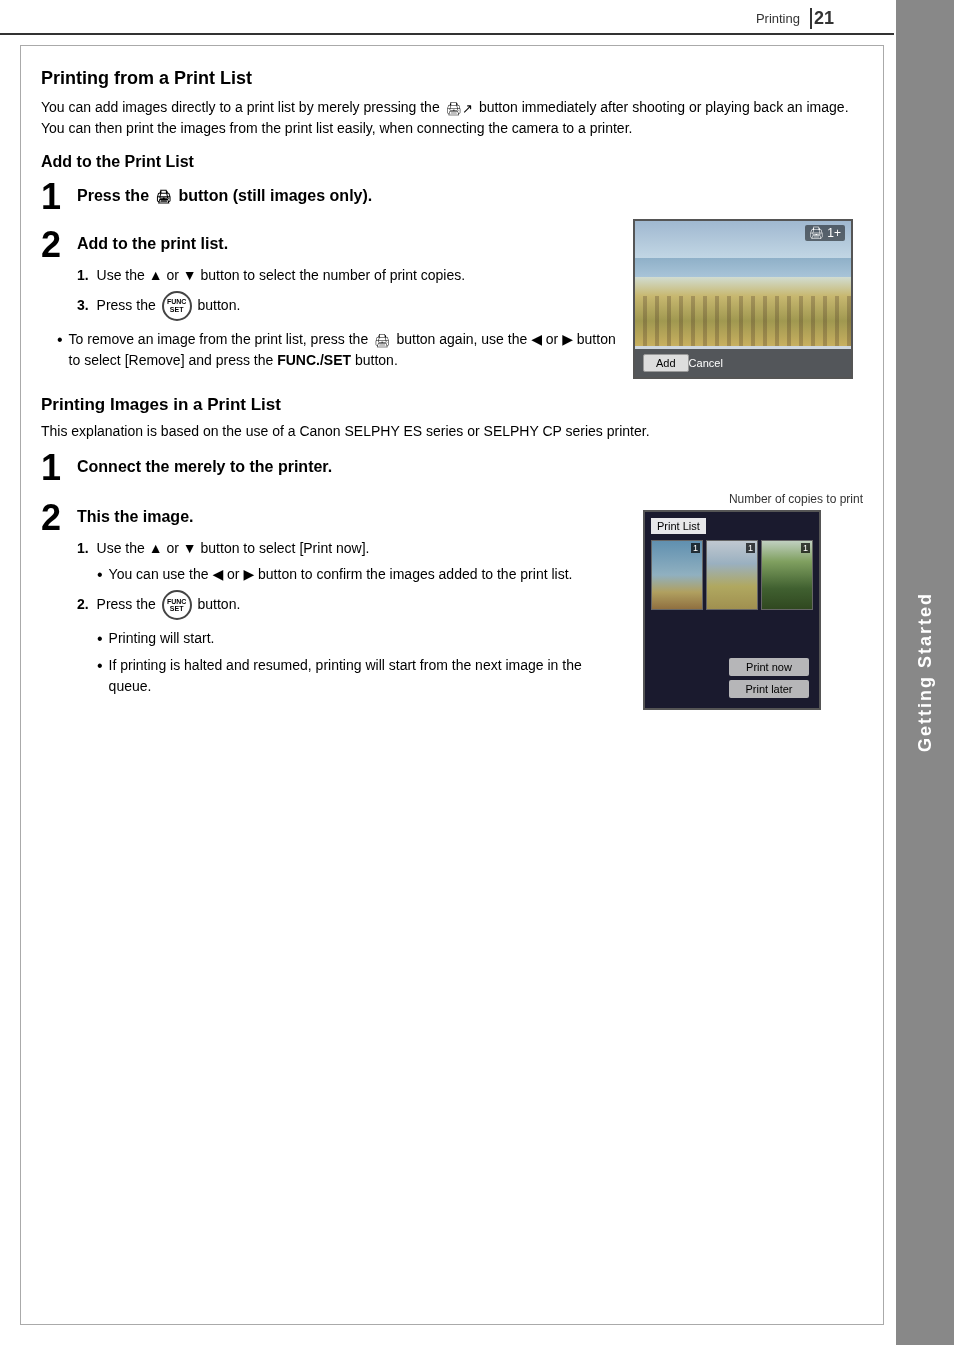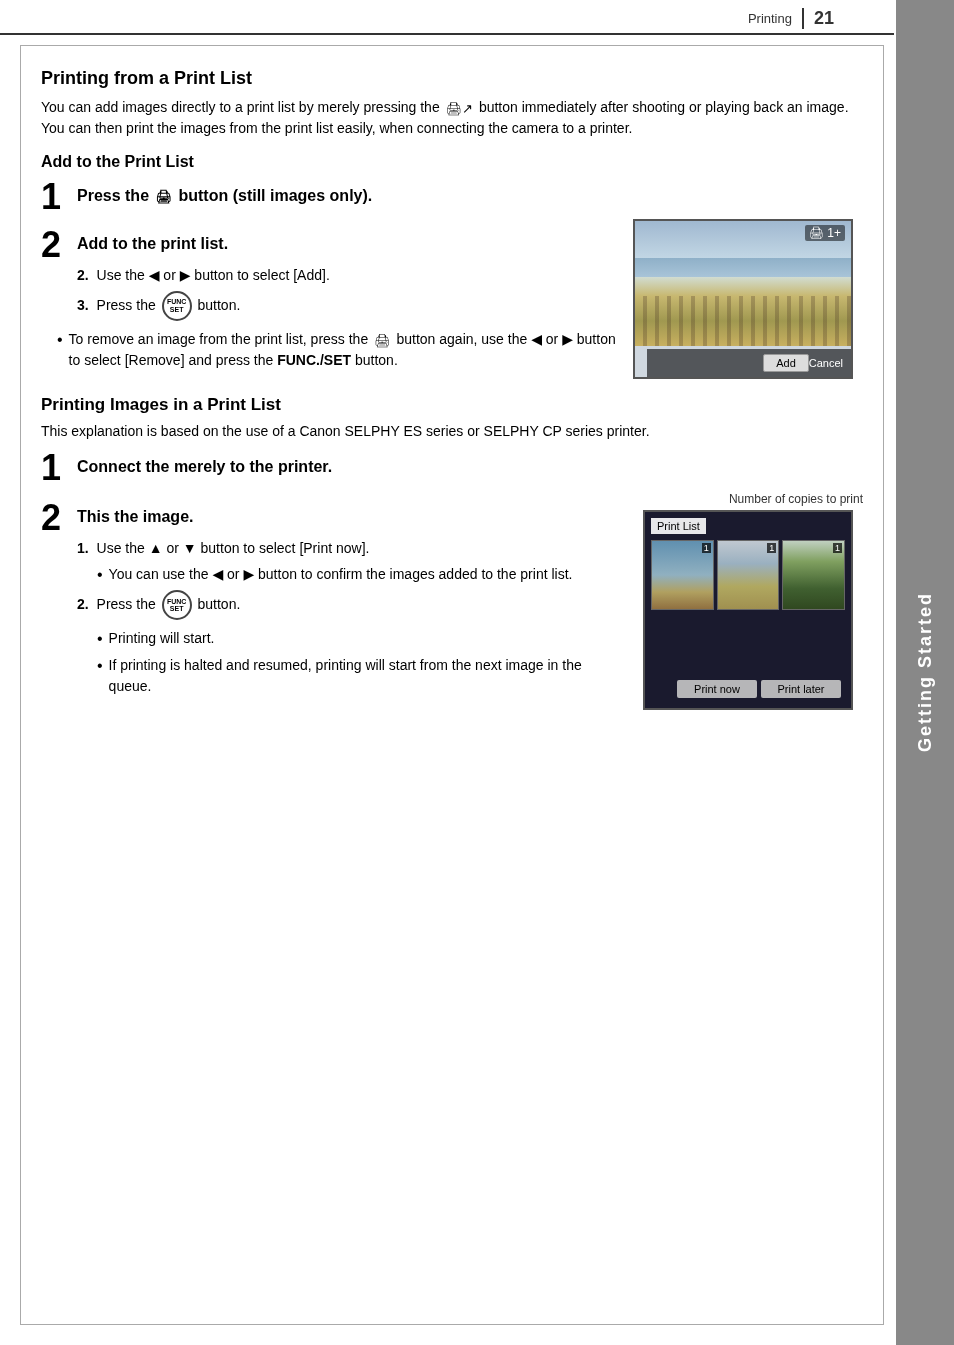--- a/index.html
+++ b/index.html
@@ -25,21 +25,21 @@
     }
     .page-header-text {
       font-size: 13px;
       color: #333;
     }
     .page-number {
       font-size: 18px;
       font-weight: bold;
       color: #333;
       margin-left: 10px;
-      padding-left: 10px;
+      padding-left: 2px;
       border-left: 2px solid #333;
     }
 
     
     .side-tab {
       position: absolute;
       right: 0;
       top: 0;
       width: 58px;
       height: 1345px;
@@ -161,27 +161,27 @@
         90deg,
         transparent 0px,
         transparent 8px,
         rgba(80,60,40,0.3) 8px,
         rgba(80,60,40,0.3) 12px
       );
     }
     .camera-ui-bottom {
       position: absolute;
       bottom: 0;
-      left: 12px;
+      left: 0;
       right: 0;
       height: 28px;
       background: rgba(0,0,0,0.6);
       display: flex;
       align-items: center;
-      justify-content: flex-end;
+      justify-content: flex-start;
       padding: 0 8px;
     }
     .cam-btn {
       background: #ddd;
       color: #000;
       font-size: 11px;
       padding: 2px 12px;
       border-radius: 2px;
       border: 1px solid #999;
     }
@@ -197,21 +197,21 @@
       right: 6px;
       color: #fff;
       font-size: 12px;
       background: rgba(0,0,0,0.5);
       padding: 1px 4px;
       border-radius: 2px;
     }
 
     
     .print-list-screen {
-      width: 210px;
+      width: 178px;
       height: 200px;
       background: #1a1a2e;
       border: 2px solid #555;
       position: relative;
       overflow: hidden;
     }
     .print-list-title {
       background: rgba(255,255,255,0.9);
       color: #000;
       font-size: 11px;
@@ -251,21 +251,21 @@
       background: rgba(0,0,0,0.7);
       color: #fff;
       font-size: 9px;
       padding: 0 2px;
     }
     .print-menu-items {
       position: absolute;
       bottom: 10px;
       right: 10px;
       display: flex;
-      flex-direction: row;
+      flex-direction: column;
       gap: 4px;
     }
     .print-menu-btn {
       background: rgba(200,200,200,0.9);
       color: #000;
       font-size: 11px;
       padding: 3px 14px;
       border-radius: 2px;
       text-align: center;
       min-width: 80px;
@@ -363,22 +363,22 @@
   <div class="step2-container">
     <div class="step2-left">
 
       <div class="step-large">
         <span class="step-num-large">2</span>
         <span class="step-text-large">Add to the print list.</span>
       </div>
 
       <div class="sub-steps">
         <div class="sub-step">
-          <span class="sub-step-num">2.</span>
-          <span>Use the ◀ or ▶ button to select [Add].</span>
+          <span class="sub-step-num">1.</span>
+          <span>Use the ▲ or ▼ button to select the number of print copies.</span>
         </div>
         <div class="sub-step">
           <span class="sub-step-num">3.</span>
           <span>Press the</span>
           <span class="func-btn-inline">
             <span>FUNC</span>
             <span>SET</span>
           </span>
           <span>button.</span>
         </div>

